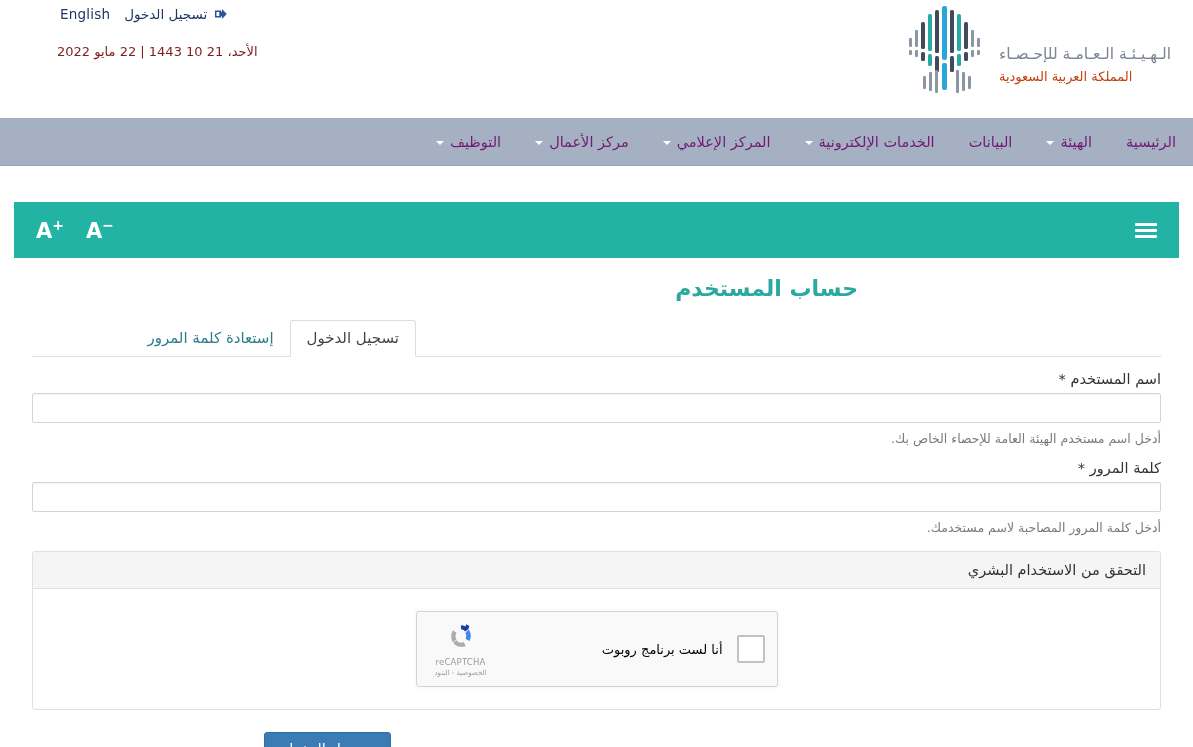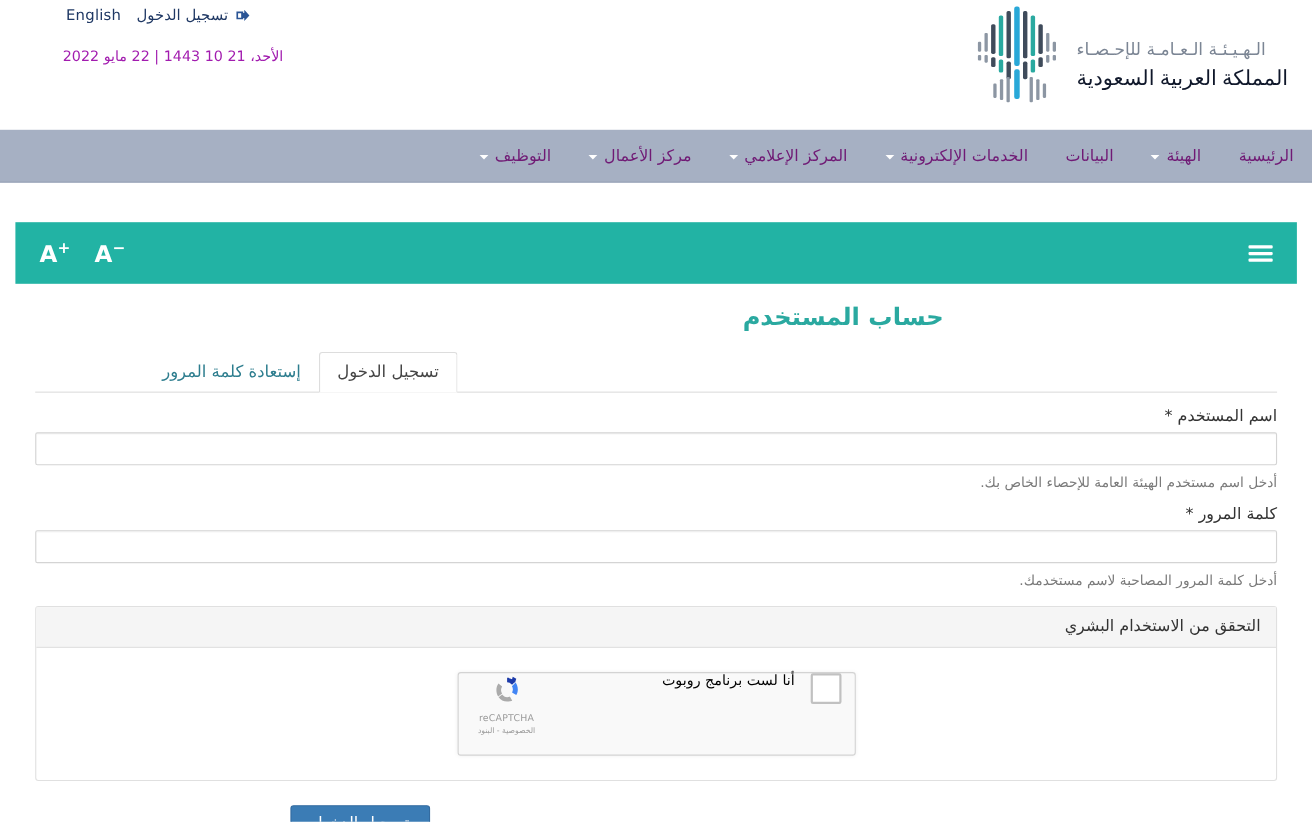--- a/index.html
+++ b/index.html
@@ -36,21 +36,21 @@
   .util-login {
     display: flex; align-items: center; gap: 7px;
     color: #1f3864;
     font-size: 13.5px;
     text-decoration: none;
   }
   .login-arrow { display: inline-block; width: 15px; height: 14px; }
   .date-line {
     position: absolute;
     top: 44px; left: 57px;
-    color: #a21caf;
+    color: #7f1d1d;
     font-size: 13px;
     white-space: nowrap;
     direction: rtl;
   }
 
   
   .logo-wrap {
     position: absolute;
     top: 4px; right: 22px;
     display: flex; align-items: flex-end; gap: 10px;
@@ -58,26 +58,25 @@
   }
   .logo-text { text-align: left; padding-bottom: 16px; }
   .logo-text .l1 {
     color: #7b8594;
     font-size: 15.5px;
     letter-spacing: 2.6px;
     white-space: nowrap;
     line-height: 1.5;
   }
   .logo-text .l2 {
-    color: #0f172a;
-    font-size: 19px;
+    color: #c2410c;
+    font-size: 13px;
     letter-spacing: .4px;
     white-space: nowrap;
     line-height: 1.5;
-    font-family: Liberation Serif, serif;
   }
   .logo-mark { width: 84px; height: 98px; }
 
   
   .mainnav {
     height: 48px;
     background: #a6b0c3;
     border-bottom: 1px solid #97a2b6;
     display: flex; align-items: center;
     justify-content: flex-start;
@@ -224,23 +223,23 @@
   }
   .captcha-body {
     padding: 22px 14px;
     display: flex; justify-content: center;
   }
   .recaptcha-box {
     width: 362px; height: 76px;
     background: #f9f9f9;
     border: 1px solid #d3d3d3;
     border-radius: 3px;
-    display: flex; align-items: flex-start;
-    direction: rtl;
-    padding: 0 12px;
+    display: flex; align-items: center;
+    direction: rtl;
+    padding: 16px 12px;
     box-shadow: 0 0 4px rgba(0,0,0,.06);
   }
   .rc-check {
     width: 28px; height: 28px;
     background: #ffffff;
     border: 2px solid #c1c1c1;
     border-radius: 2px;
     flex: 0 0 auto;
     cursor: pointer;
   }

